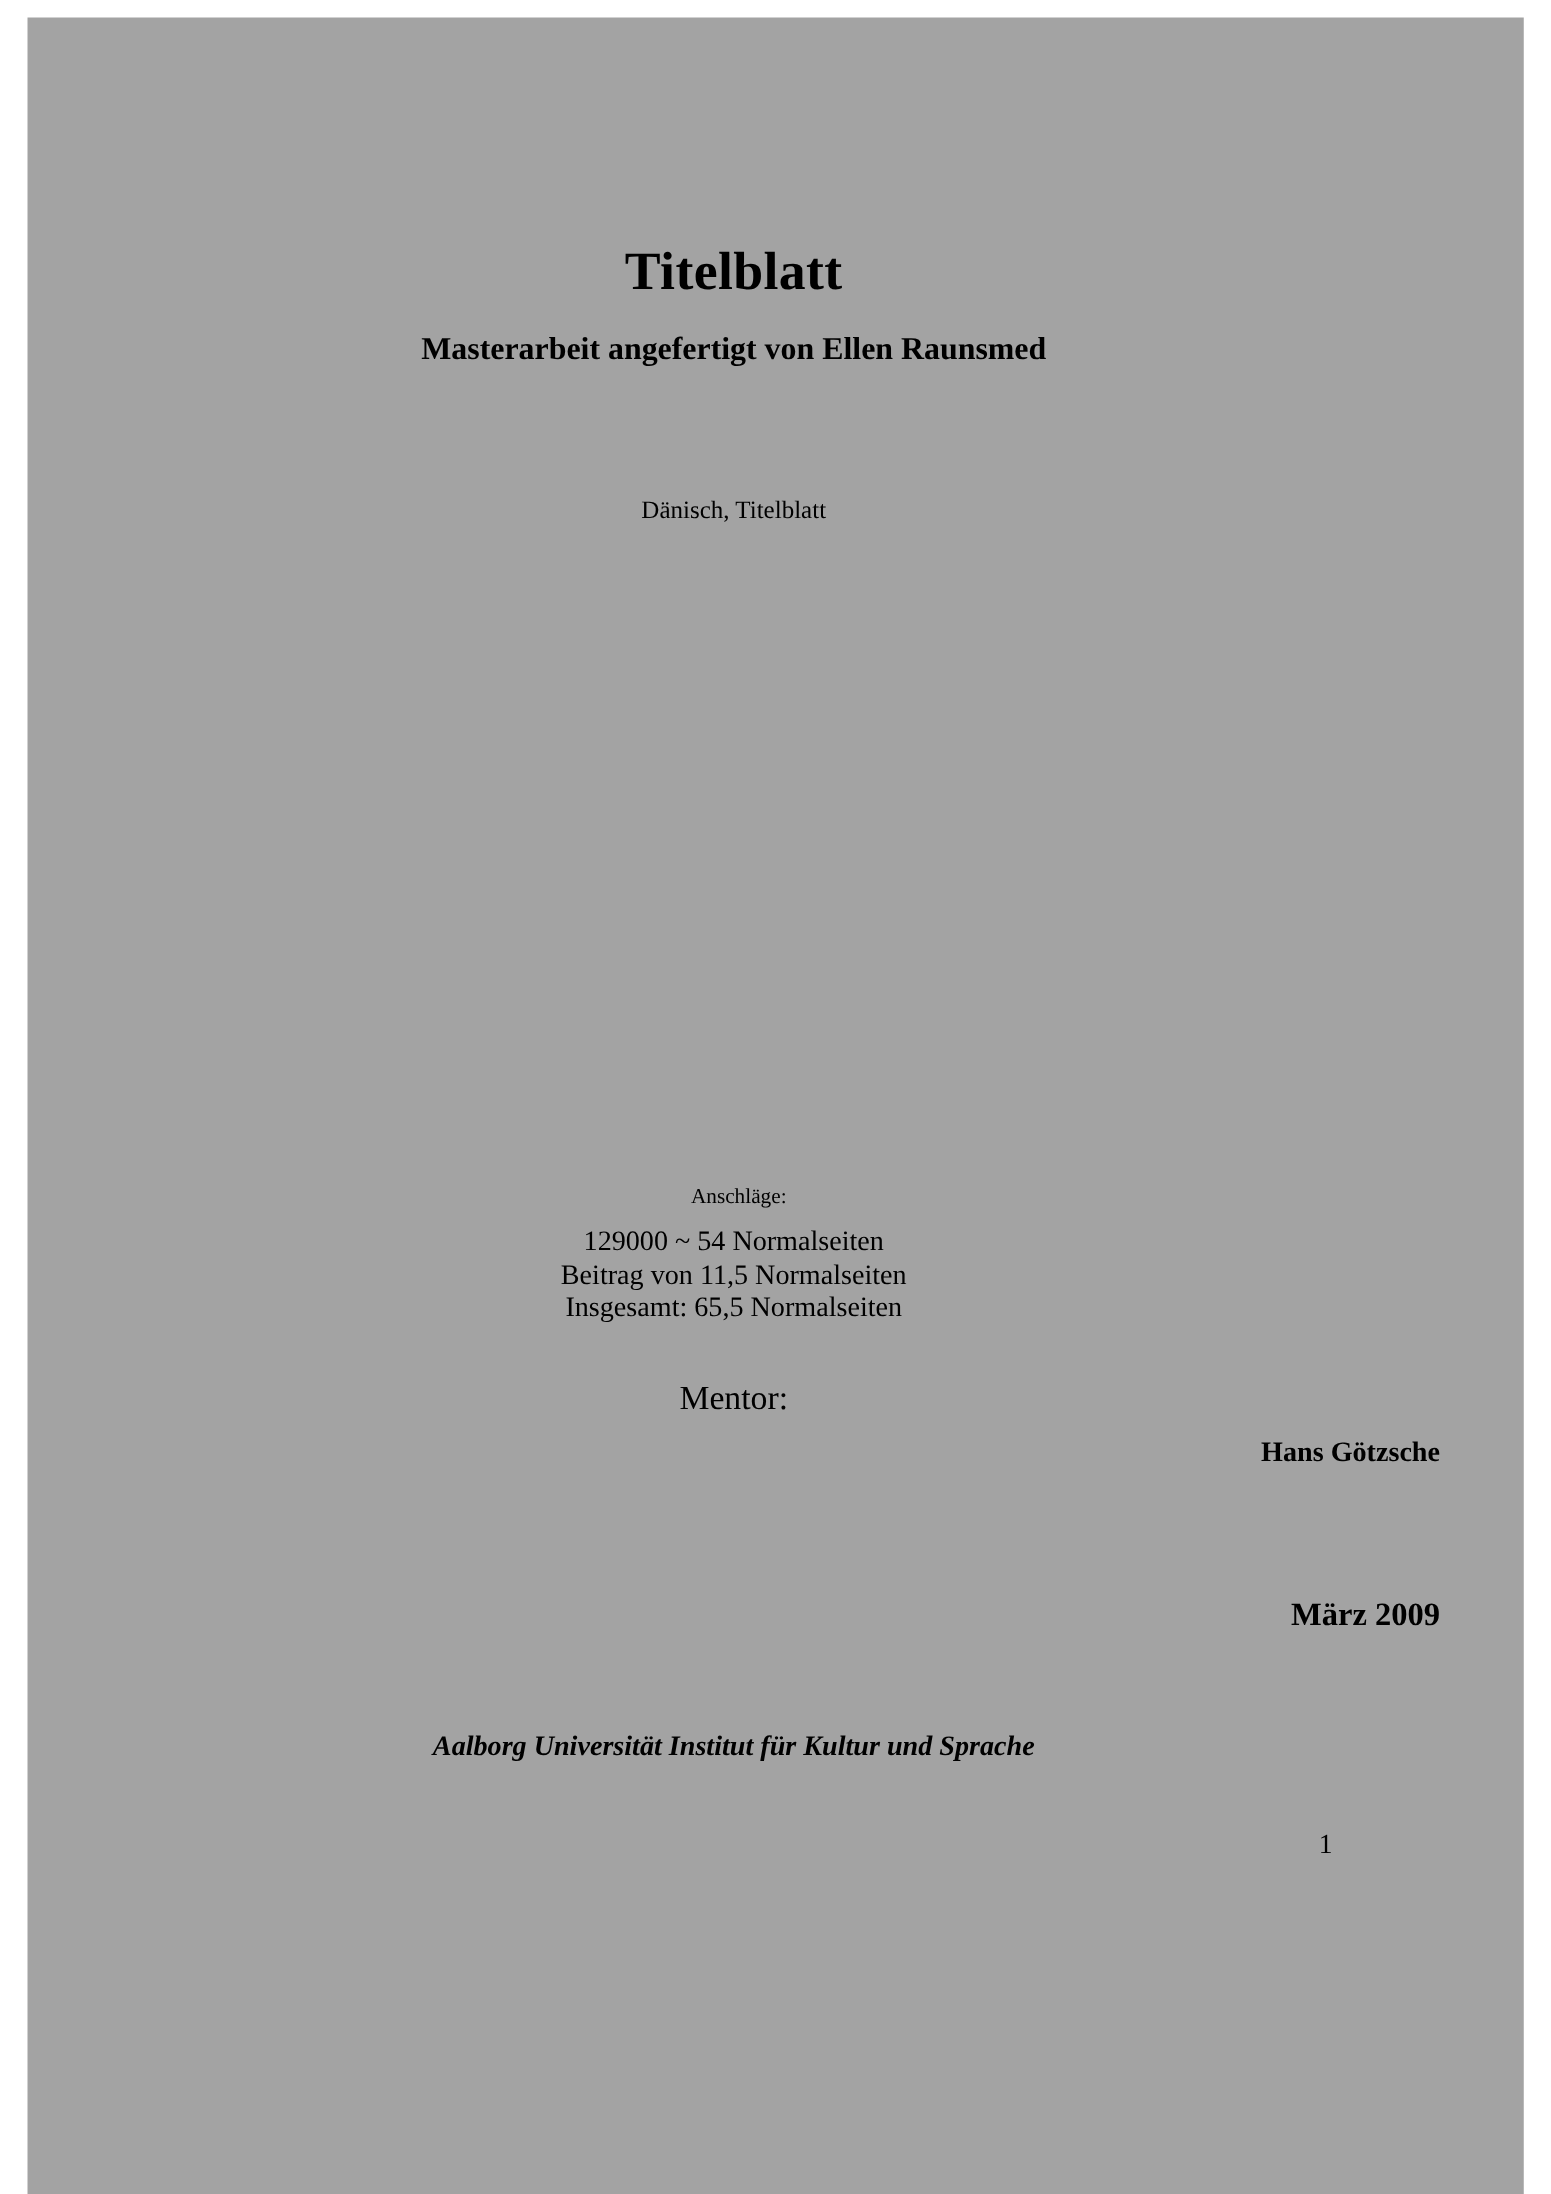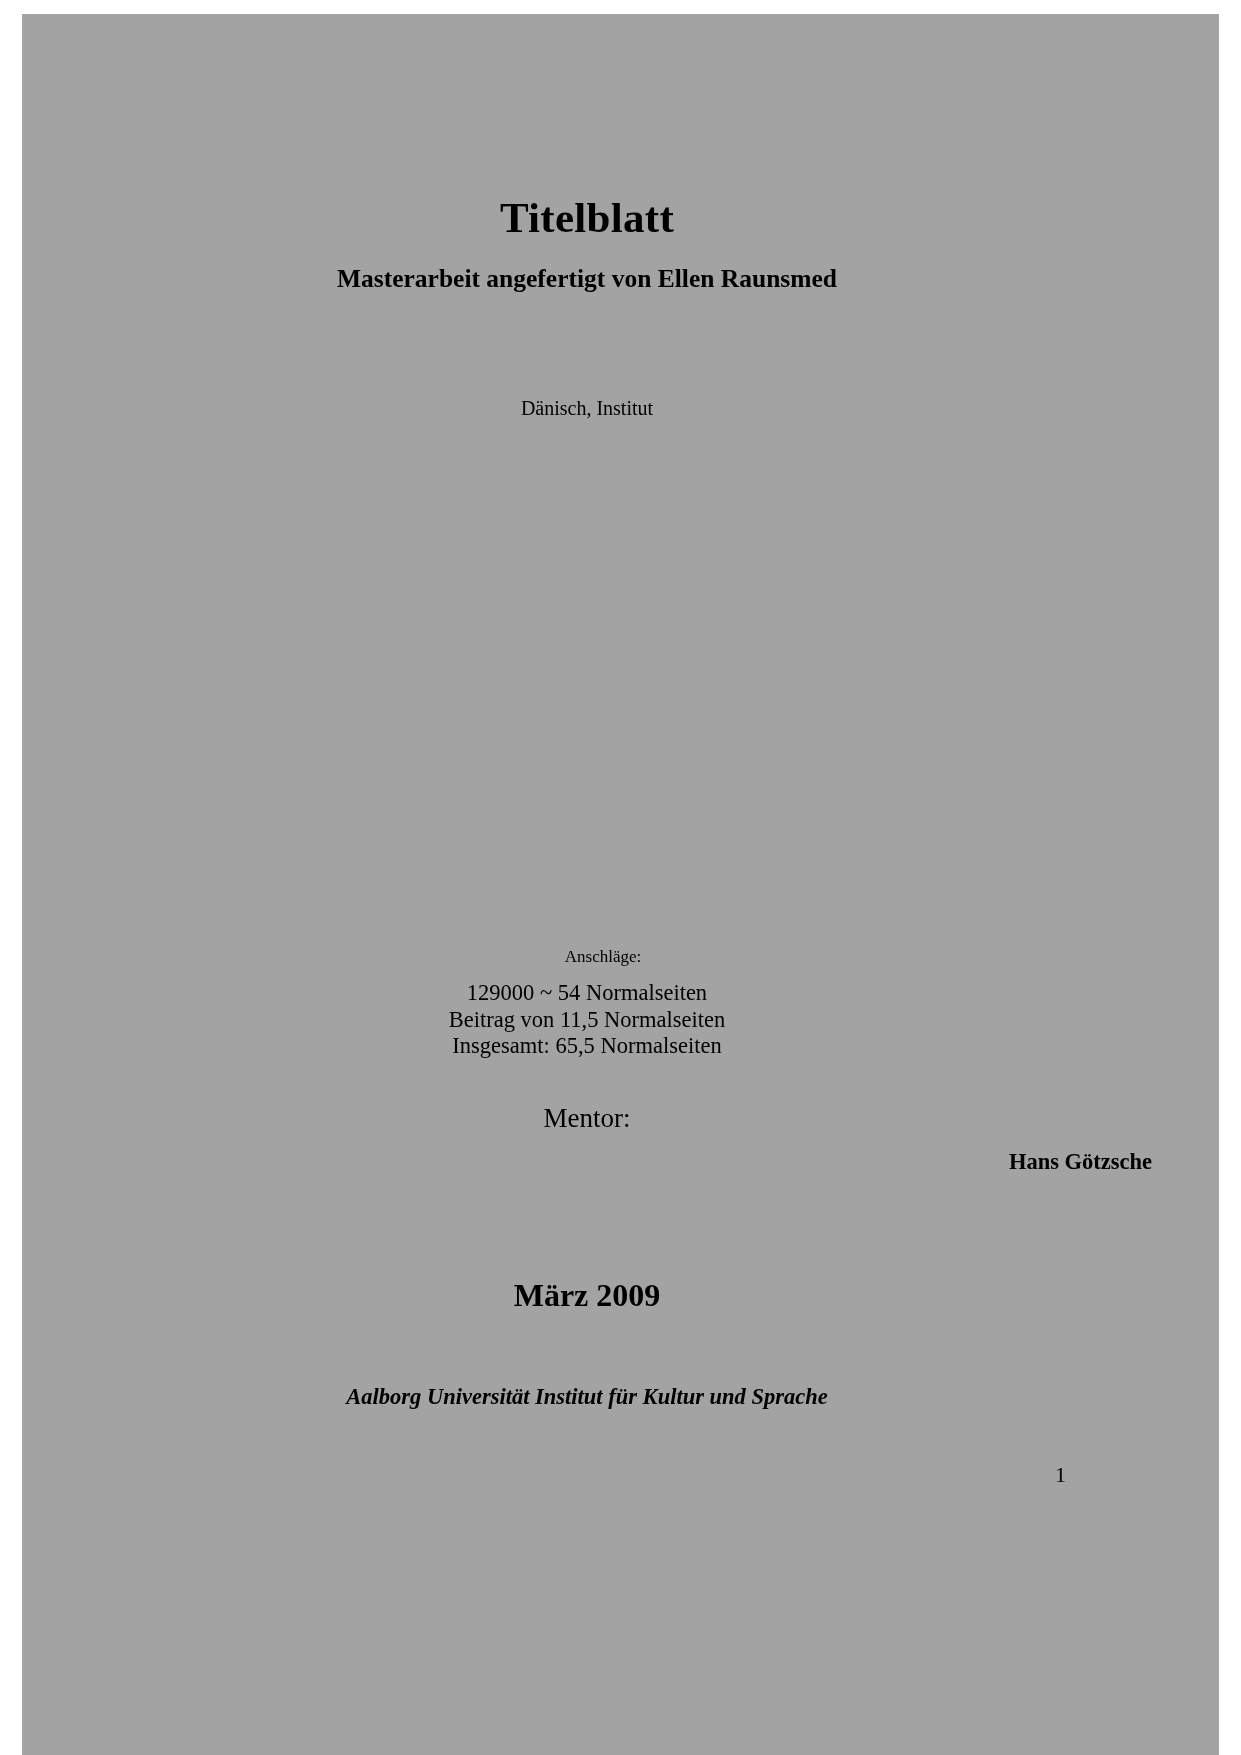--- a/index.html
+++ b/index.html
@@ -56,21 +56,21 @@
     left: 0;
     width: 1130px;
     text-align: center;
     font-size: 20px;
   }
 
   
   .strokes-label {
     position: absolute;
     top: 933px;
-    left: 16px;
+    left: 4px;
     width: 1130px;
     text-align: center;
     font-size: 17px;
   }
 
   .strokes-lines {
     position: absolute;
     top: 966px;
     left: 0;
     width: 1130px;
@@ -98,22 +98,22 @@
     font-size: 22.5px;
     font-weight: bold;
   }
 
   
   .date {
     position: absolute;
     top: 1263px;
     left: 0;
     width: 1130px;
-    text-align: center;
-    font-size: 32px;
+    text-align: right;
+    font-size: 26px;
     font-weight: bold;
   }
 
   .institution {
     position: absolute;
     top: 1370px;
     left: 0;
     width: 1130px;
     text-align: center;
     font-size: 22.5px;
@@ -131,21 +131,21 @@
 </head>
 <body>
 
 <div class="page">
 
   <h1 class="title">Titelblatt</h1>
 
   <div class="author-line">Masterarbeit angefertigt von Ellen Raunsmed</div>
 
 
-  <div class="study-value">Dänisch, Institut</div>
+  <div class="study-value">Dänisch, Titelblatt</div>
 
   <div class="strokes-label">Anschläge:</div>
 
   <div class="strokes-lines">
     <div>129000 ~ 54 Normalseiten</div>
     <div>Beitrag von 11,5 Normalseiten</div>
     <div>Insgesamt: 65,5 Normalseiten</div>
   </div>
 
   <div class="mentor-label">Mentor:</div>

